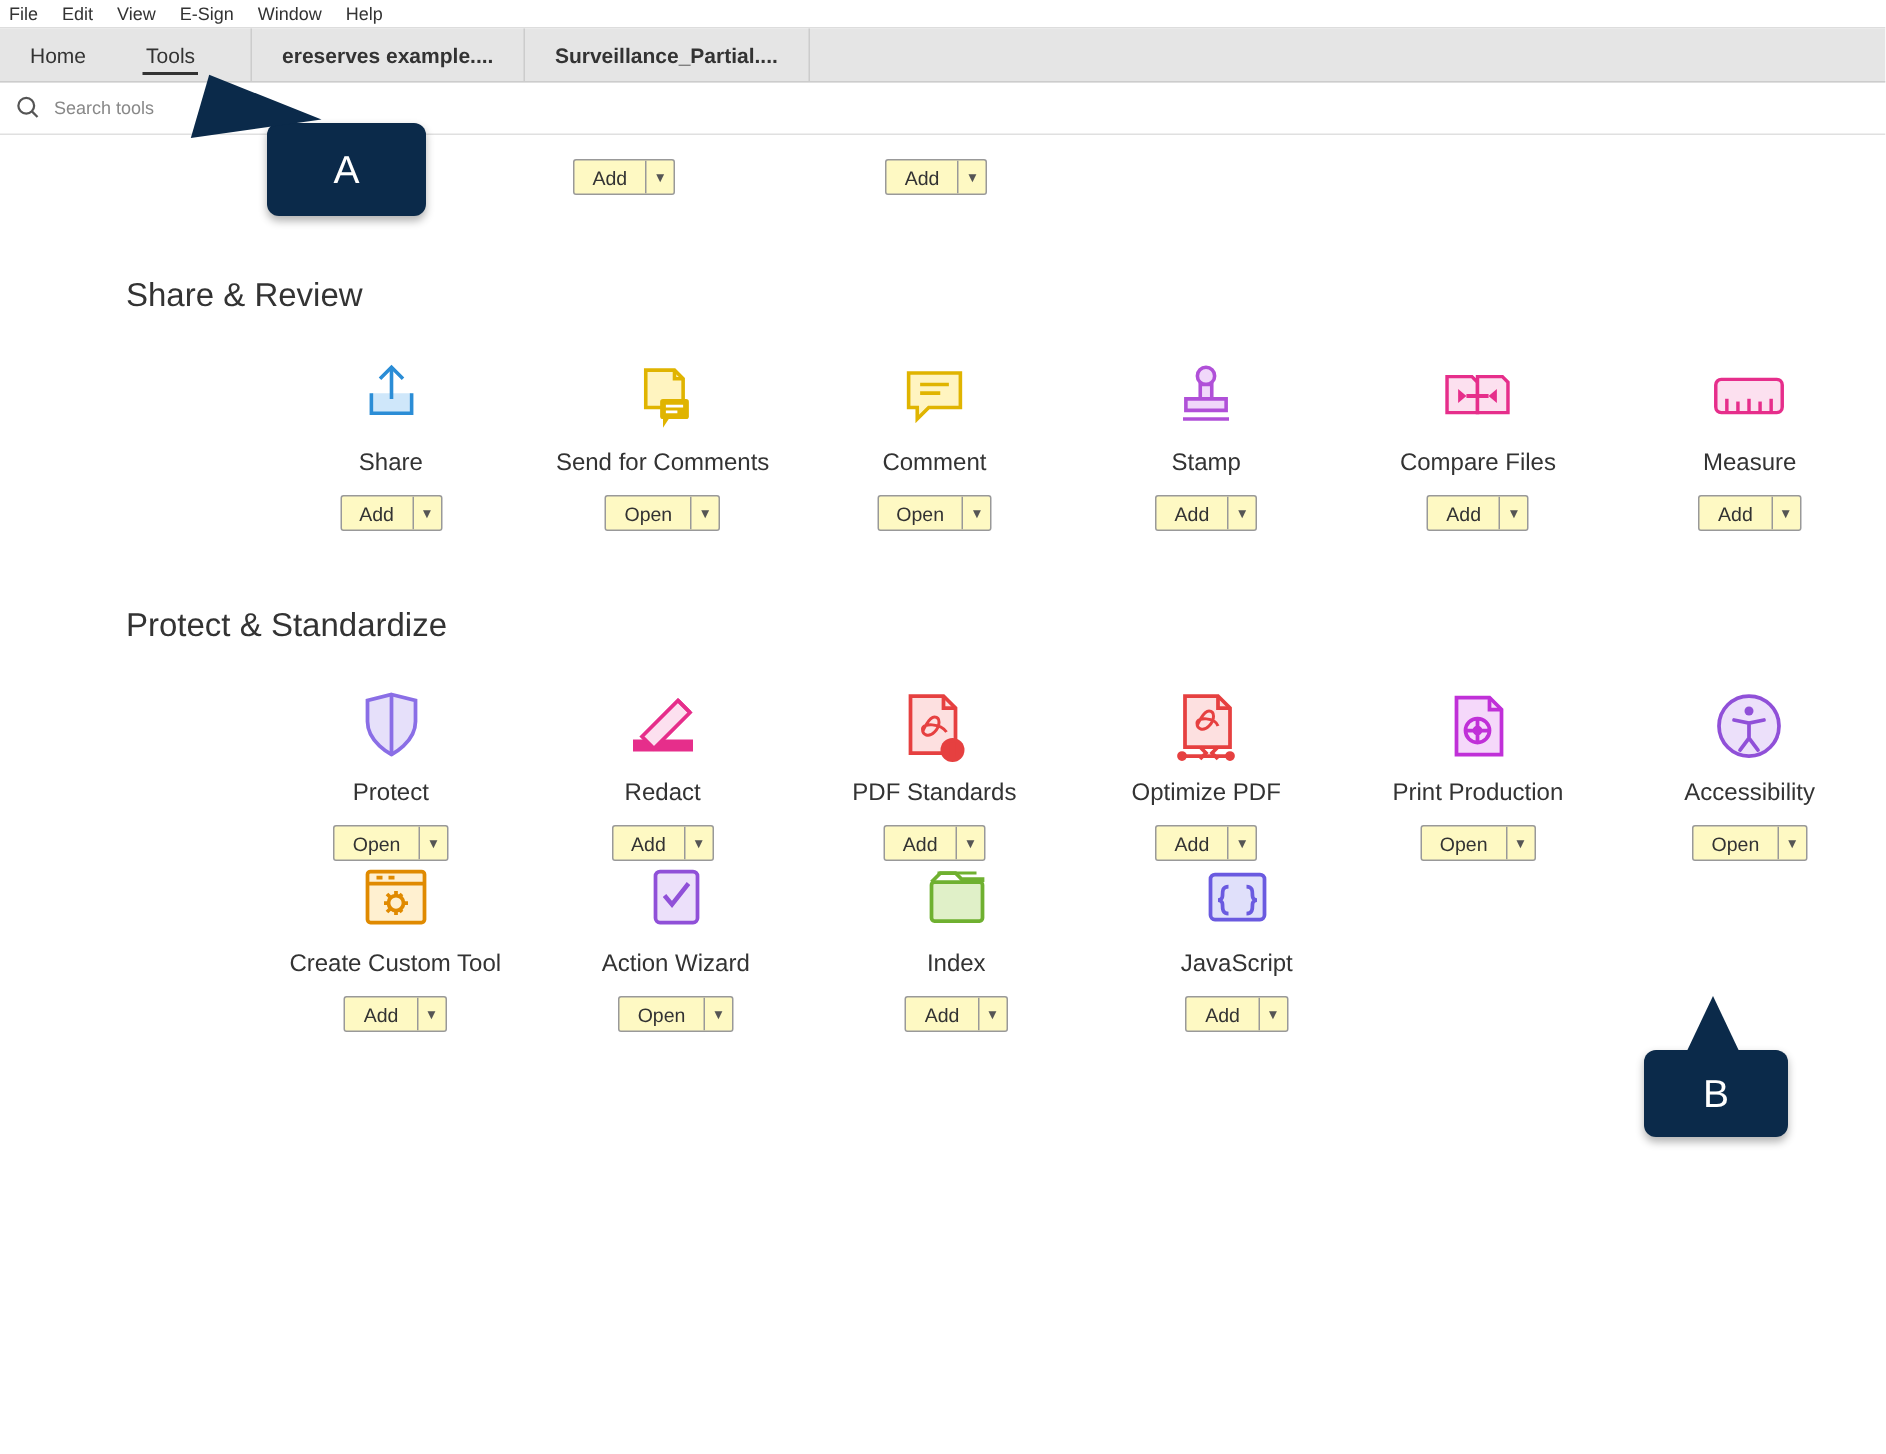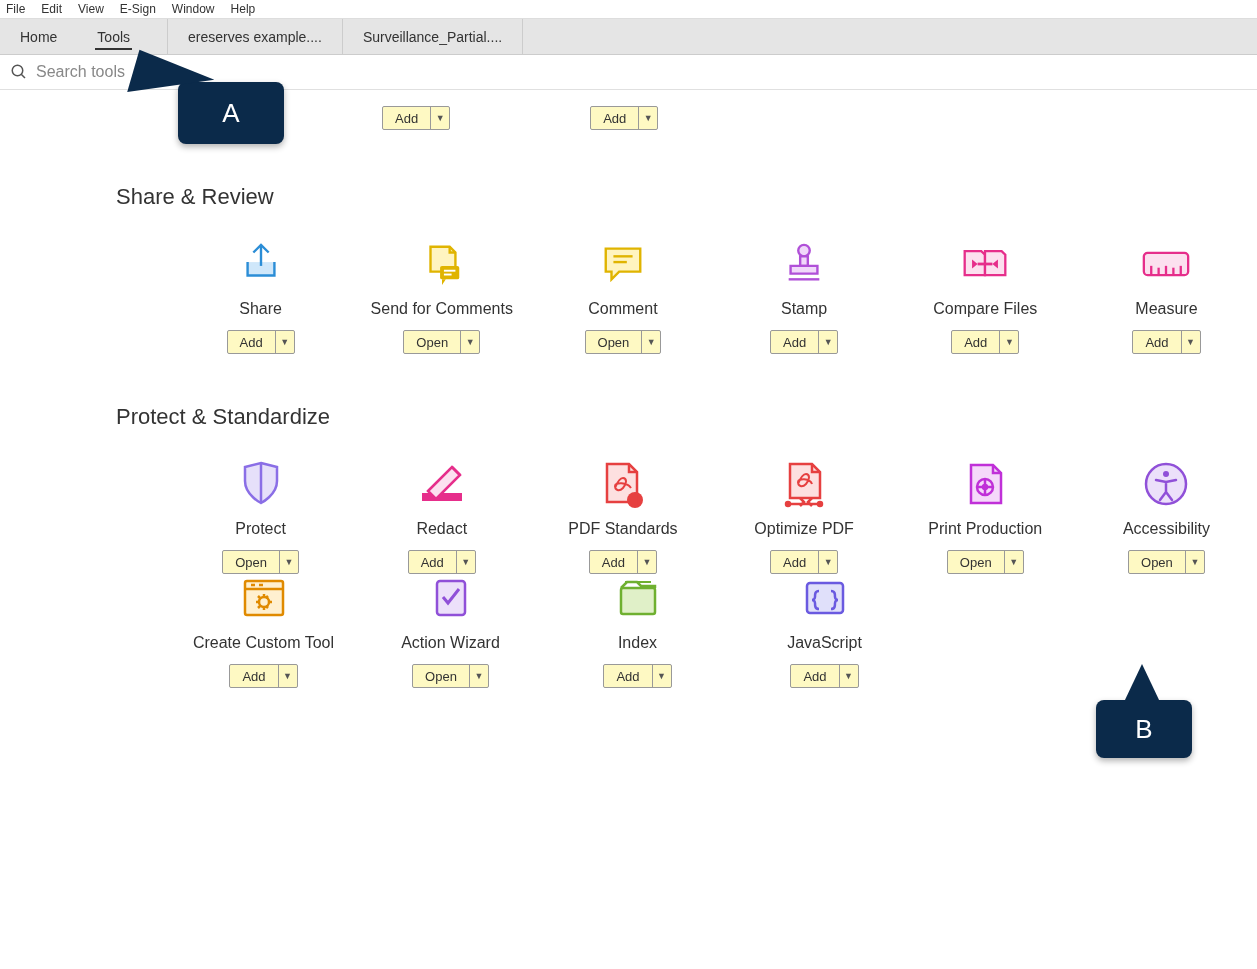--- a/index.html
+++ b/index.html
@@ -41,48 +41,48 @@
   .tab.main { border-right: none; }
   .tab.active::after {
     content: "";
     position: absolute;
     bottom: 4px;
     left: 18px;
     right: 18px;
     height: 2px;
     background: #333;
   }
-  .tab.doc { min-width: 170px; }
+  .tab.doc { min-width: 170px; font-weight: bold; }
   .searchbar {
     display: flex;
     align-items: center;
     padding: 8px 10px;
     border-bottom: 1px solid #e0e0e0;
     gap: 8px;
   }
   .searchbar input {
     border: none;
-    font-size: 16px;
+    font-size: 12px;
     outline: none;
     width: 300px;
     color: #a21caf;
   }
   .searchbar input::placeholder { color: #888; }
   .content { padding: 0 0 40px 0; background:#fff; min-height:880px;}
   .row-top {
     display: flex;
     gap: 140px;
     padding-left: 220px;
     margin-top: 16px;
   }
   .section-title {
     font-size: 22px;
     font-weight: 400;
     color: #333;
-    margin: 50px 0 30px 116px;
+    margin: 50px 0 30px 84px;
   }
   .tool-grid {
     display: flex;
     gap: 0;
     padding-left: 170px;
     flex-wrap: nowrap;
   }
   .tool {
     width: 187px;
     display: flex;

